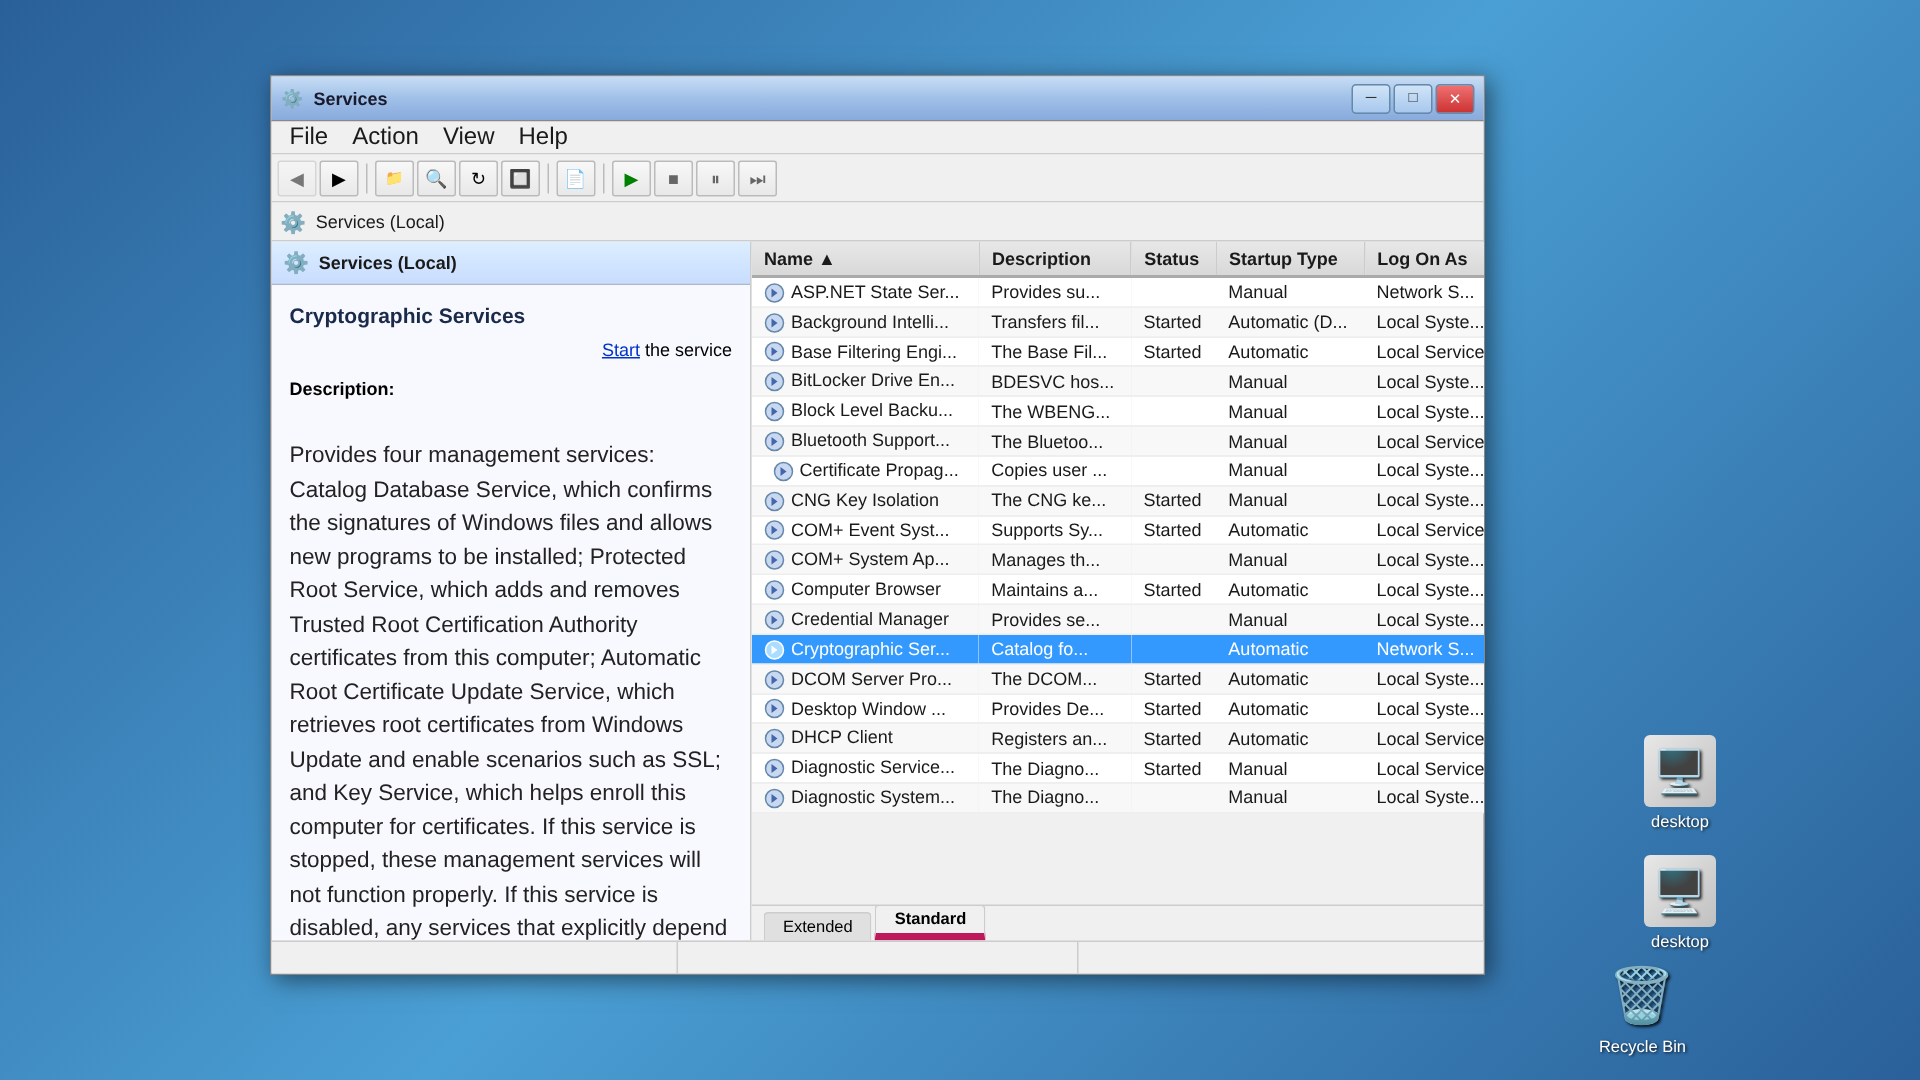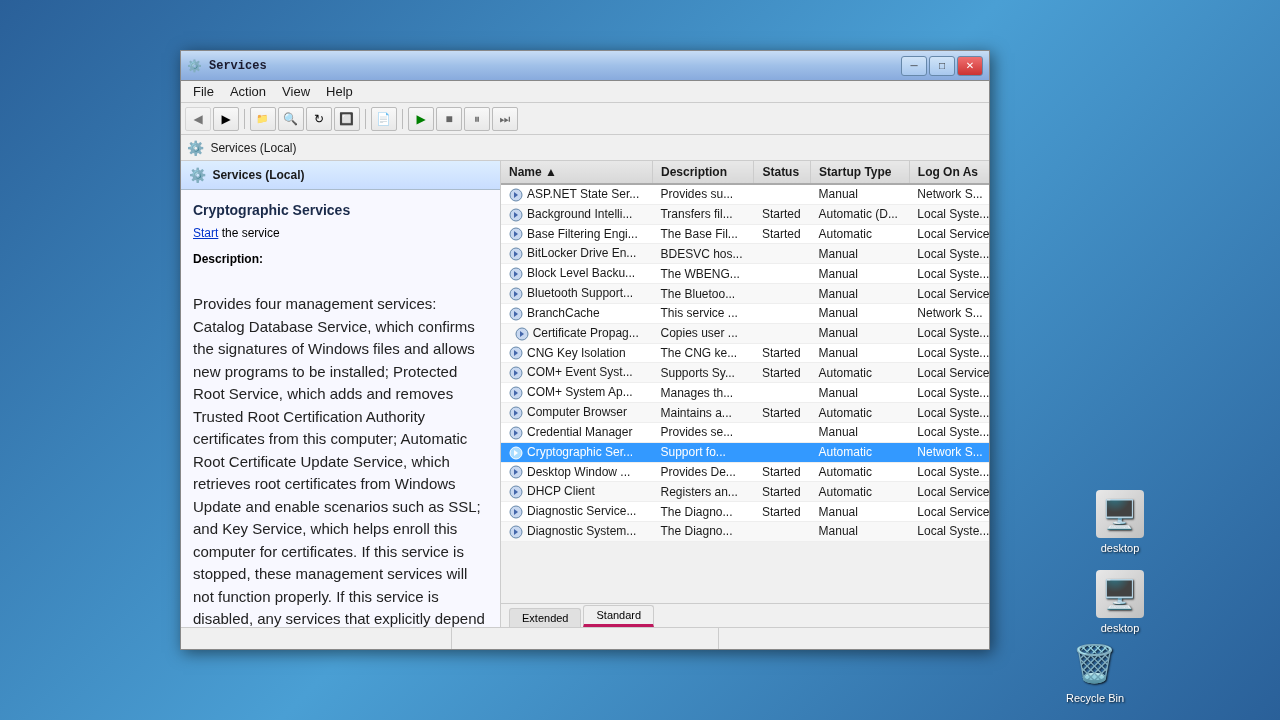--- a/index.html
+++ b/index.html
@@ -65,21 +65,20 @@
       margin-right: 6px;
       display: flex;
       align-items: center;
       justify-content: center;
     }
     .title-bar .title-text {
       flex: 1;
       font-size: 12px;
       font-weight: bold;
       color: #1a1a2e;
-      font-family: Liberation Mono, monospace;
     }
     .title-bar .window-controls {
       display: flex;
       gap: 2px;
     }
     .win-btn {
       width: 26px;
       height: 20px;
       display: flex;
       align-items: center;
@@ -101,21 +100,21 @@
       height: 22px;
       background: #f0f0f0;
       display: flex;
       align-items: center;
       border-bottom: 1px solid #ccc;
       padding: 0 4px;
     }
     .menu-item {
       padding: 2px 8px;
       cursor: pointer;
-      font-size: 13px;
+      font-size: 16px;
       color: #1a1a1a;
       border-radius: 2px;
     }
 
     
     .toolbar {
       height: 32px;
       background: #f0f0f0;
       display: flex;
       align-items: center;
@@ -195,20 +194,21 @@
     }
     .service-name-title {
       font-size: 14px;
       font-weight: bold;
       color: #1a2a4a;
       margin-bottom: 8px;
     }
     .service-action {
       margin-bottom: 12px;
       font-size: 12px;
+      text-align: right;
     }
     .service-action a {
       color: #0033cc;
       text-decoration: underline;
       cursor: pointer;
     }
     .desc-label {
       font-size: 12px;
       font-weight: bold;
       margin-bottom: 4px;
@@ -293,22 +293,22 @@
       border: 1px solid #ccc;
       border-bottom: none;
       background: #e0e0e0;
       font-size: 11px;
       cursor: pointer;
       border-radius: 3px 3px 0 0;
       margin-right: 2px;
     }
     .tab.active {
       background: #f0f0f0;
-      font-weight: normal;
-      border-bottom: 3px solid #be185d;
+      font-weight: bold;
+      border-bottom: 5px solid #be185d;
       position: relative;
       z-index: 1;
     }
 
     
     .status-bar {
       height: 22px;
       background: #f0f0f0;
       border-top: 1px solid #ccc;
       display: flex;
@@ -476,30 +476,20 @@
                 <td style="max-width: 160px;"><svg width="14" height="14" viewBox="0 0 14 14" style="display:inline-block;vertical-align:middle;margin-right:4px;">
                     <circle cx="7" cy="7" r="6" fill="#c8d8f0" stroke="#6688aa" stroke-width="1"></circle>
                     <path d="M5 4l4 3-4 3z" fill="#4466aa"></path>
                   </svg>Bluetooth Support...</td>
                 <td>The Bluetoo...</td>
                 <td></td>
                 <td>Manual</td>
                 <td>Local Service</td>
               </tr>
               <tr>
-                <td style="max-width: 160px;"><svg width="14" height="14" viewBox="0 0 14 14" style="display:inline-block;vertical-align:middle;margin-right:4px;">
-                    <circle cx="7" cy="7" r="6" fill="#c8d8f0" stroke="#6688aa" stroke-width="1"></circle>
-                    <path d="M5 4l4 3-4 3z" fill="#4466aa"></path>
-                  </svg>BranchCache</td>
-                <td>This service ...</td>
-                <td></td>
-                <td>Manual</td>
-                <td>Network S...</td>
-              </tr>
-              <tr>
                 <td style="max-width: 160px; text-align: center;"><svg width="14" height="14" viewBox="0 0 14 14" style="display:inline-block;vertical-align:middle;margin-right:4px;">
                     <circle cx="7" cy="7" r="6" fill="#c8d8f0" stroke="#6688aa" stroke-width="1"></circle>
                     <path d="M5 4l4 3-4 3z" fill="#4466aa"></path>
                   </svg>Certificate Propag...</td>
                 <td>Copies user ...</td>
                 <td></td>
                 <td>Manual</td>
                 <td>Local Syste...</td>
               </tr>
               <tr>
@@ -550,24 +540,34 @@
                 <td>Provides se...</td>
                 <td></td>
                 <td>Manual</td>
                 <td>Local Syste...</td>
               </tr>
               <tr class="selected">
                 <td style="max-width: 160px;"><svg width="14" height="14" viewBox="0 0 14 14" style="display:inline-block;vertical-align:middle;margin-right:4px;">
                     <circle cx="7" cy="7" r="6" fill="#aaddff" stroke="#ffffff" stroke-width="1"></circle>
                     <path d="M5 4l4 3-4 3z" fill="white"></path>
                   </svg>Cryptographic Ser...</td>
-                <td>Support fo...</td>
+                <td>Catalog fo...</td>
                 <td></td>
                 <td>Automatic</td>
                 <td>Network S...</td>
+              </tr>
+              <tr>
+                <td style="max-width: 160px;"><svg width="14" height="14" viewBox="0 0 14 14" style="display:inline-block;vertical-align:middle;margin-right:4px;">
+                    <circle cx="7" cy="7" r="6" fill="#c8d8f0" stroke="#6688aa" stroke-width="1"></circle>
+                    <path d="M5 4l4 3-4 3z" fill="#4466aa"></path>
+                  </svg>DCOM Server Pro...</td>
+                <td>The DCOM...</td>
+                <td>Started</td>
+                <td>Automatic</td>
+                <td>Local Syste...</td>
               </tr>
               <tr>
                 <td style="max-width: 160px;"><svg width="14" height="14" viewBox="0 0 14 14" style="display:inline-block;vertical-align:middle;margin-right:4px;">
                     <circle cx="7" cy="7" r="6" fill="#c8d8f0" stroke="#6688aa" stroke-width="1"></circle>
                     <path d="M5 4l4 3-4 3z" fill="#4466aa"></path>
                   </svg>Desktop Window ...</td>
                 <td>Provides De...</td>
                 <td>Started</td>
                 <td>Automatic</td>
                 <td>Local Syste...</td>

